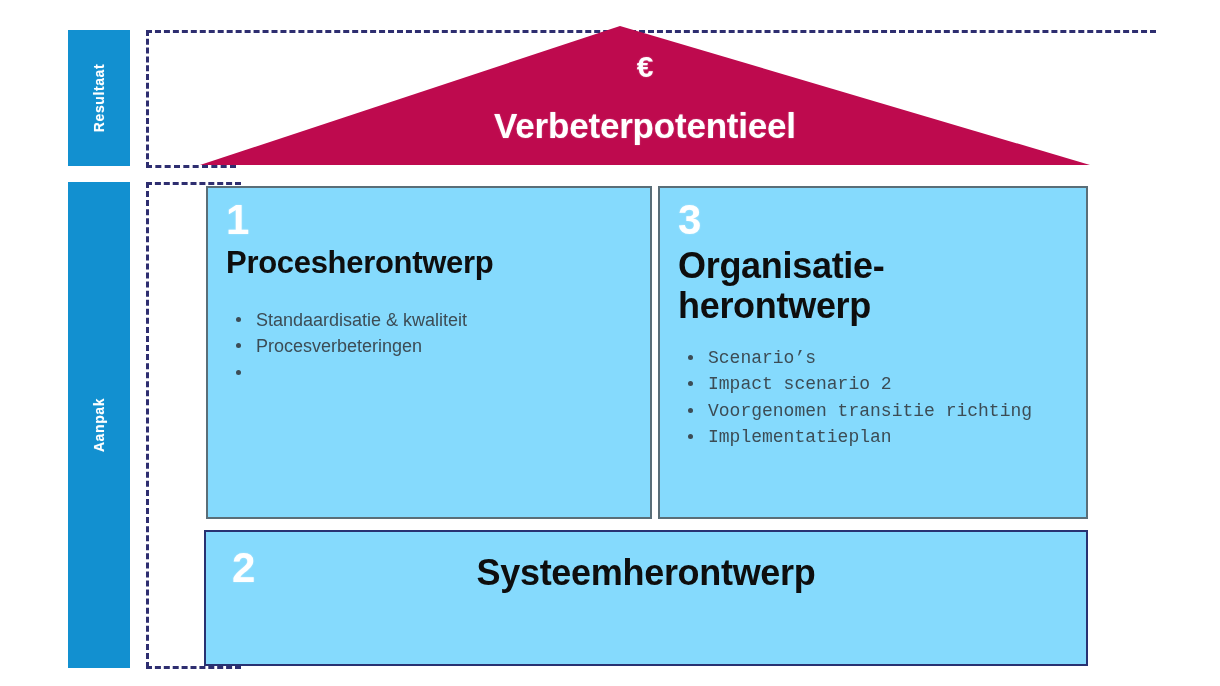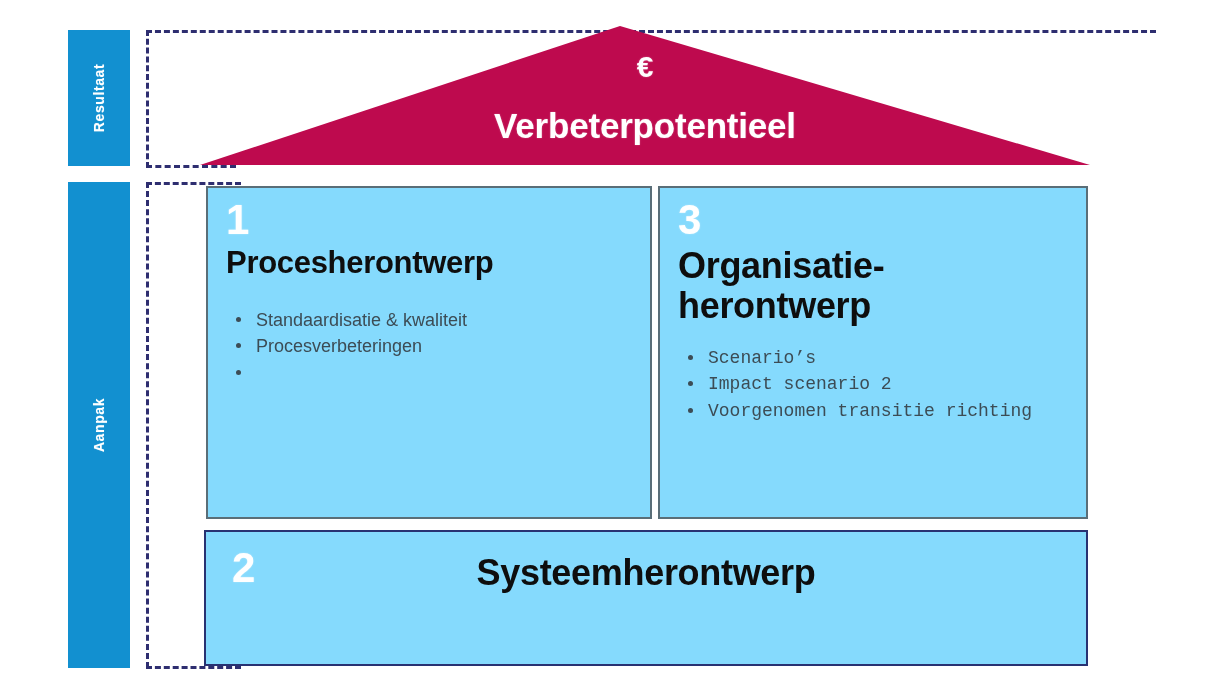--- a/index.html
+++ b/index.html
@@ -233,20 +233,21 @@
   <div class="pillar" id="box3">
     <div class="box-number">3</div>
     <div class="box-title">
       <div>Organisatie-</div>
       <div>herontwerp</div>
     </div>
     <ul class="bullets">
       <li><span class="bullet-dot"></span><span>Scenario’s</span></li>
       <li><span class="bullet-dot"></span><span>Impact scenario 2</span></li>
       <li><span class="bullet-dot"></span><span>Voorgenomen transitie richting</span></li>
+      <li><span class="bullet-dot"></span><span>Implementatieplan</span></li>
     </ul>
   </div>
 
   <div class="pillar" id="box2">
     <div id="box2-inner">
       <div class="box-number">2</div>
       <div id="box2-title">Systeemherontwerp</div>
     </div>
   </div>
 

